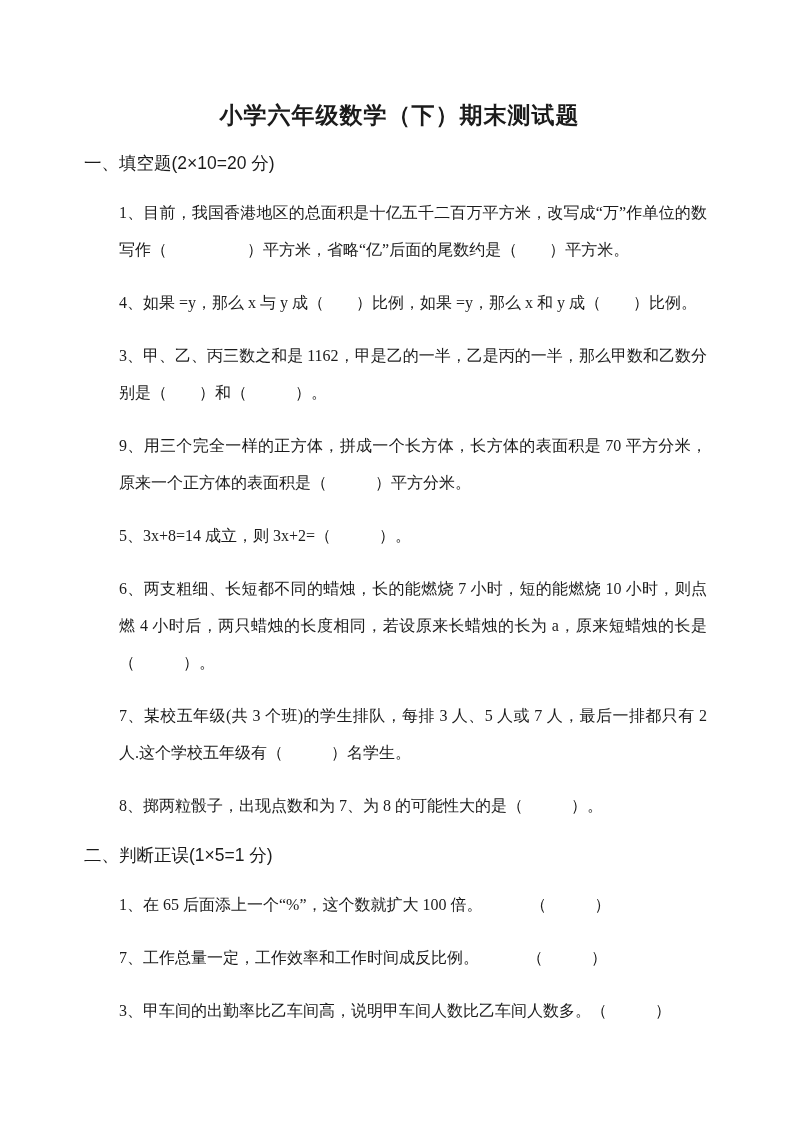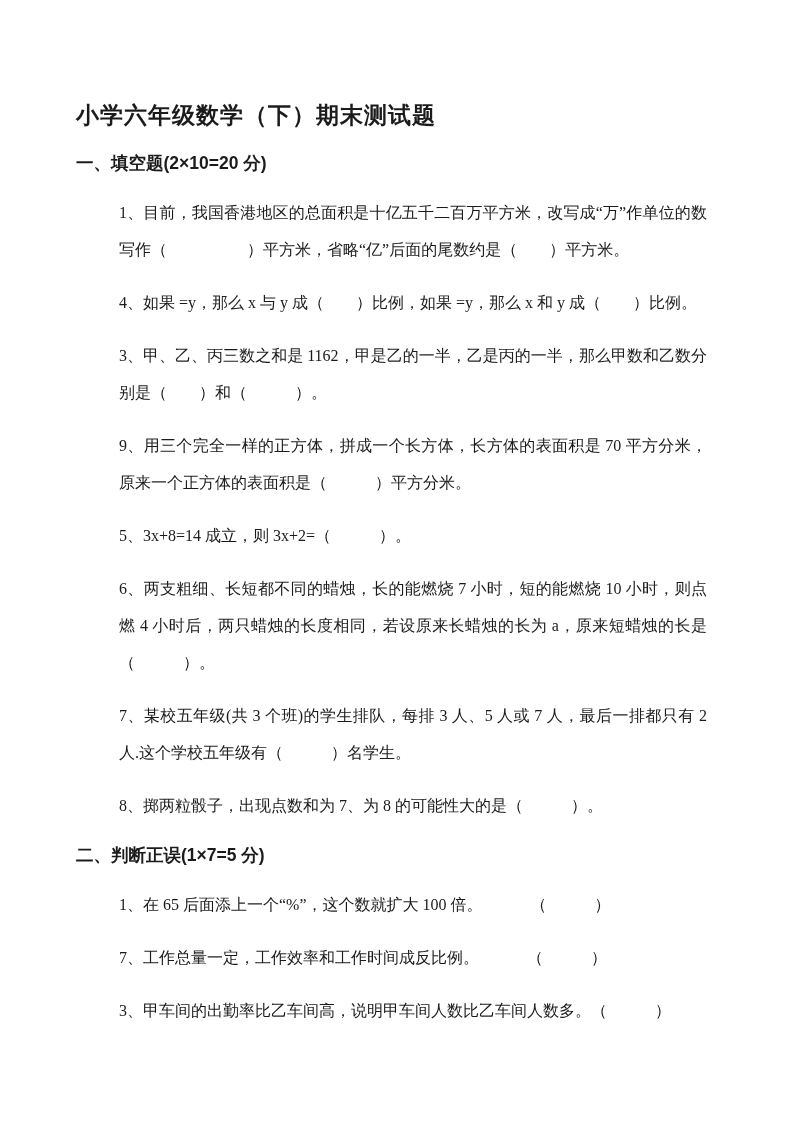--- a/index.html
+++ b/index.html
@@ -15,32 +15,32 @@
     box-sizing: border-box;
     width: 793px;
     height: 1122px;
     padding: 98px 70px 30px 76px;
   }
   .doc-title {
     font-family: "Liberation Sans", "DejaVu Sans", sans-serif;
     font-size: 23px;
     font-weight: bold;
     line-height: 34px;
-    text-align: left;
+    text-align: center;
     letter-spacing: 1px;
     margin: 0 0 16px 0;
   }
   .section { margin: 0; }
   .section + .section { margin-top: 8px; }
   .section-heading {
     font-family: "Liberation Sans", "DejaVu Sans", sans-serif;
     font-size: 17.5px;
-    font-weight: bold;
+    font-weight: normal;
     line-height: 30px;
-    margin: 0;
+    margin: 8px;
   }
   .question {
     font-size: 16px;
     line-height: 37px;
     margin: 16px;
     padding-left: 27px;
     text-align: justify;
     text-justify: inter-ideograph;
   }
 </style>
@@ -57,19 +57,19 @@
     <p class="question">4、如果 =y，那么 x 与 y 成（　　）比例，如果 =y，那么 x 和 y 成（　　）比例。</p>
     <p class="question">3、甲、乙、丙三数之和是 1162，甲是乙的一半，乙是丙的一半，那么甲数和乙数分别是（　　）和（　　　）。</p>
     <p class="question">9、用三个完全一样的正方体，拼成一个长方体，长方体的表面积是 70 平方分米，原来一个正方体的表面积是（　　　）平方分米。</p>
     <p class="question">5、3x+8=14 成立，则 3x+2=（　　　）。</p>
     <p class="question">6、两支粗细、长短都不同的蜡烛，长的能燃烧 7 小时，短的能燃烧 10 小时，则点燃 4 小时后，两只蜡烛的长度相同，若设原来长蜡烛的长为 a，原来短蜡烛的长是（　　　）。</p>
     <p class="question">7、某校五年级(共 3 个班)的学生排队，每排 3 人、5 人或 7 人，最后一排都只有 2 人.这个学校五年级有（　　　）名学生。</p>
     <p class="question">8、掷两粒骰子，出现点数和为 7、为 8 的可能性大的是（　　　）。</p>
   </div>
 
   <div class="section">
-    <h2 class="section-heading">二、判断正误(1×7=5 分)</h2>
+    <h2 class="section-heading">二、判断正误(1×5=1 分)</h2>
     <p class="question">1、在 65 后面添上一个“%”，这个数就扩大 100 倍。　　　（　　　）</p>
     <p class="question">7、工作总量一定，工作效率和工作时间成反比例。　　　（　　　）</p>
     <p class="question">3、甲车间的出勤率比乙车间高，说明甲车间人数比乙车间人数多。（　　　）</p>
   </div>
 
 </div>
 
 </body></html>

